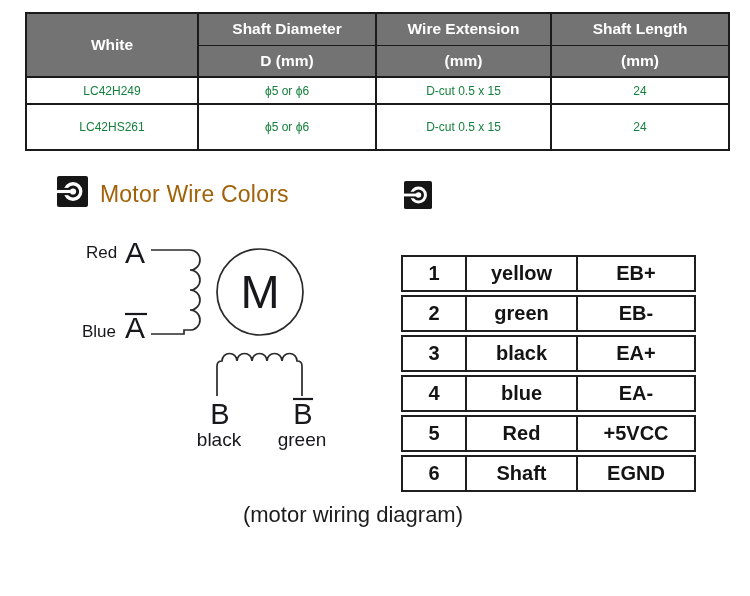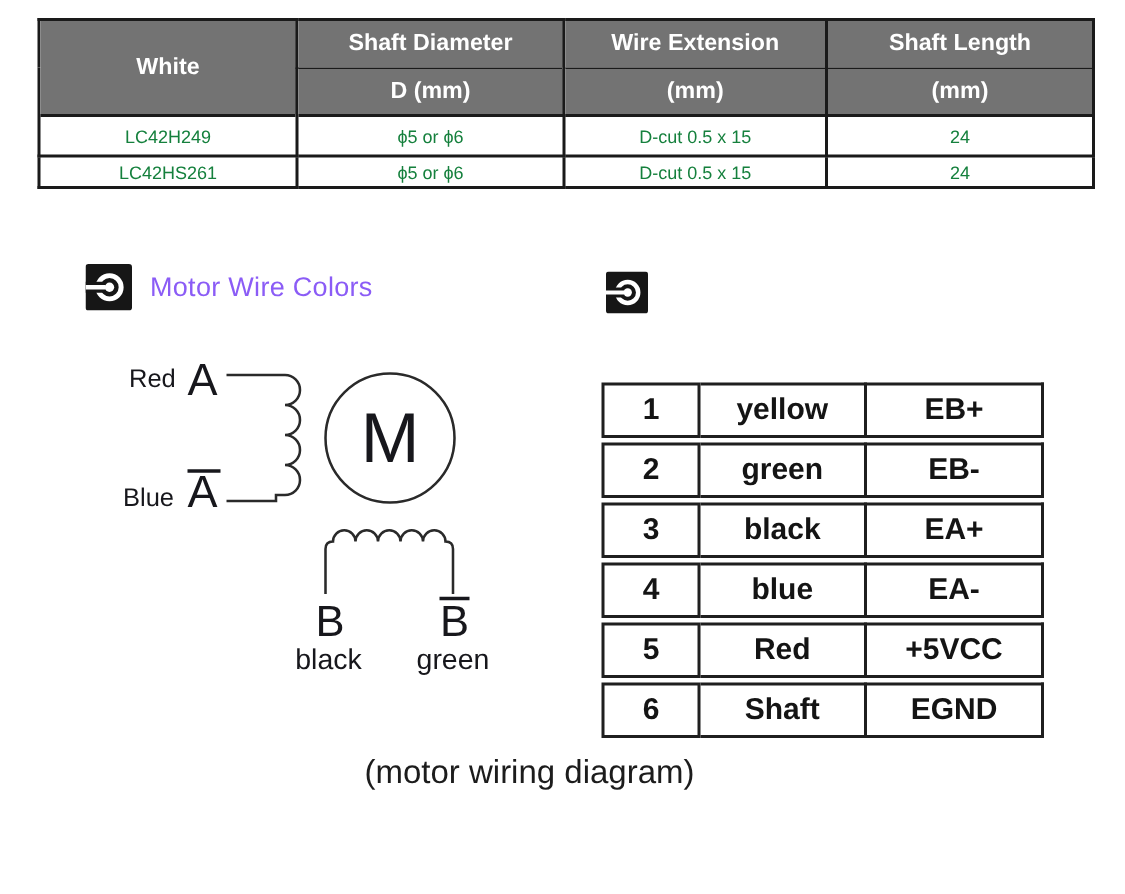--- a/index.html
+++ b/index.html
@@ -29,29 +29,29 @@
   table.spec thead th {
     background: #737373;
     color: #ffffff;
     font-weight: 700;
     font-size: 15.5px;
   }
   table.spec thead tr:first-child th { border-bottom-width:1px; }
   table.spec thead tr:nth-child(2) th { border-top-width:1px; }
   table.spec thead tr { height: 32px; }
   table.spec tbody tr:first-child { height: 27px; }
-  table.spec tbody tr:nth-child(2) { height: 21px; }
+  table.spec tbody tr:nth-child(2) { height: 46px; }
   table.spec tbody td { font-size: 12px; color:#15803d; }
 
   
   .sec-icon { position:absolute; width:31px; height:31px; }
   .sec-title {
     position:absolute;
-    font-size: 18px;
-    color:#8b5cf6;
+    font-size: 23px;
+    color:#a16207;
     letter-spacing: 0.2px;
     white-space: nowrap;
   }
   .sec-title-2l { line-height: 27px; white-space: normal; }
 
   
   .enc-wrap { position:absolute; left:401px; top:252px; }
   table.enc {
     border-collapse: separate;
     border-spacing: 0 3px;

